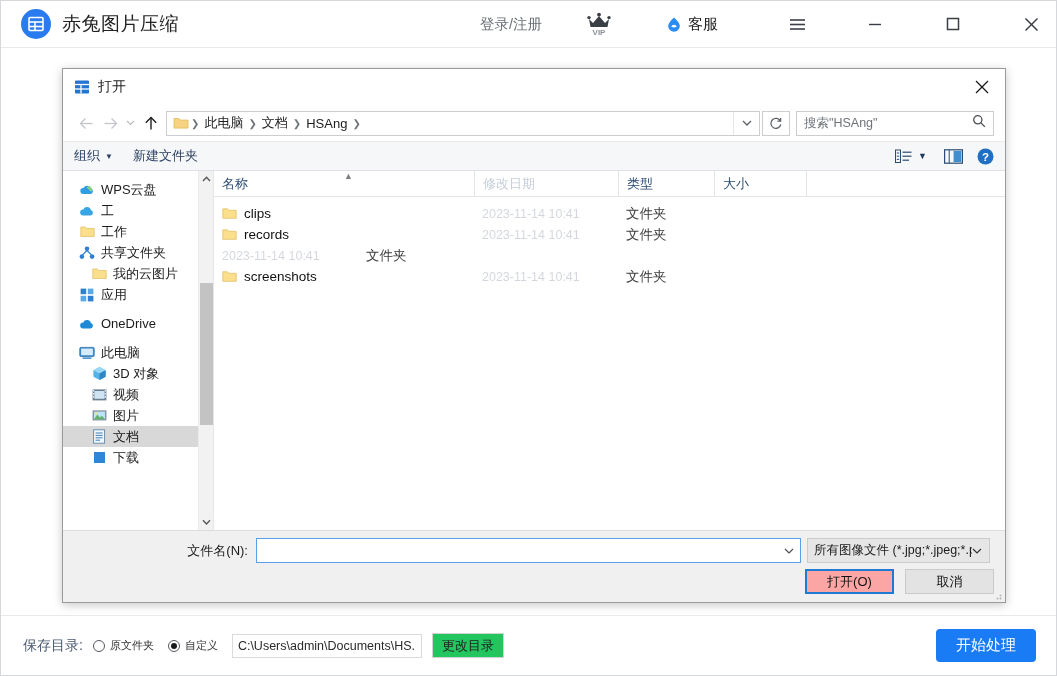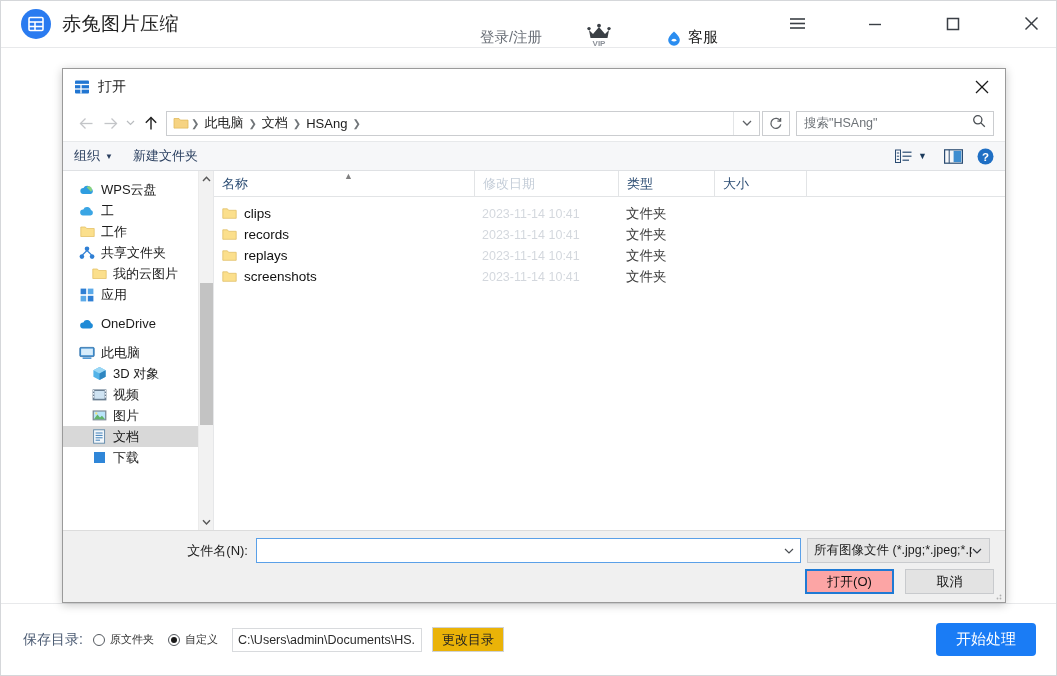--- a/index.html
+++ b/index.html
@@ -40,21 +40,21 @@
   .app-title {
     margin-left: 11px;
     font-size: 19px;
     color: #222222;
     letter-spacing: .5px;
     white-space: nowrap;
     text-align: right;
   }
   .titlebar-right {
     margin-left: auto;
-    display: flex; align-items: flex-end;
+    display: flex; align-items: center;
     height: 100%;
     gap: 40px;
   }
   .login-link {
     font-size: 14.5px;
     color: #6b7078;
     white-space: nowrap;
   }
   .vip-badge {
     margin-left: 4px; margin-right: 14px;
@@ -73,21 +73,21 @@
   .win-btn {
     width: 38px; height: 47px;
     display: flex; align-items: center; justify-content: center;
     cursor: default;
   }
   .win-btn:last-child { margin-right: 8px; }
 
   
   .app-bottom {
     position: absolute; left: 0; bottom: 0;
-    width: 1057px; height: 72px;
+    width: 1057px; height: 60px;
     background: #ffffff;
     border-top: 1px solid #e8e9eb;
     display: flex; align-items: center;
   }
   .save-dir-label {
     margin-left: 22px;
     font-size: 14px;
     color: #4a5a72;
     white-space: nowrap;
   }
@@ -124,21 +124,21 @@
     line-height: 22px;
     padding: 0 5px;
     overflow: hidden;
     white-space: nowrap;
     font-family: "Liberation Sans", sans-serif;
   }
   .change-dir-btn {
     margin-left: 10px;
     height: 25px;
     padding: 0 9px;
-    background: #eab308;
+    background: #22c55e;
     border: 1px solid #d0d2d5;
     font-size: 13px;
     color: #222;
     line-height: 23px;
     white-space: nowrap;
   }
   .start-btn {
     margin-left: auto; margin-right: 22px;
     width: 100px; height: 33px;
     background: #1a7cf5;
@@ -856,28 +856,20 @@
                 <svg width="15" height="13" viewBox="0 0 15 13">
                   <path d="M0.8 1.8 h4.6 l1.2 1.5 H14.2 v8 H0.8 Z" fill="#fbdf8c" stroke="#e1c069" stroke-width=".8"></path>
                 </svg>
               </span>
               <span>records</span>
             </div>
             <div class="cell-date">2023-11-14 10:41</div>
             <div class="cell-type">文件夹</div>
           </div>
           <div class="row">
-            <div class="cell-name">
-              <span class="f-ico">
-                <svg width="15" height="13" viewBox="0 0 15 13">
-                  <path d="M0.8 1.8 h4.6 l1.2 1.5 H14.2 v8 H0.8 Z" fill="#fbdf8c" stroke="#e1c069" stroke-width=".8"></path>
-                </svg>
-              </span>
-              <span>replays</span>
-            </div>
             <div class="cell-date">2023-11-14 10:41</div>
             <div class="cell-type">文件夹</div>
           </div>
           <div class="row">
             <div class="cell-name">
               <span class="f-ico">
                 <svg width="15" height="13" viewBox="0 0 15 13">
                   <path d="M0.8 1.8 h4.6 l1.2 1.5 H14.2 v8 H0.8 Z" fill="#fbdf8c" stroke="#e1c069" stroke-width=".8"></path>
                 </svg>
               </span>

